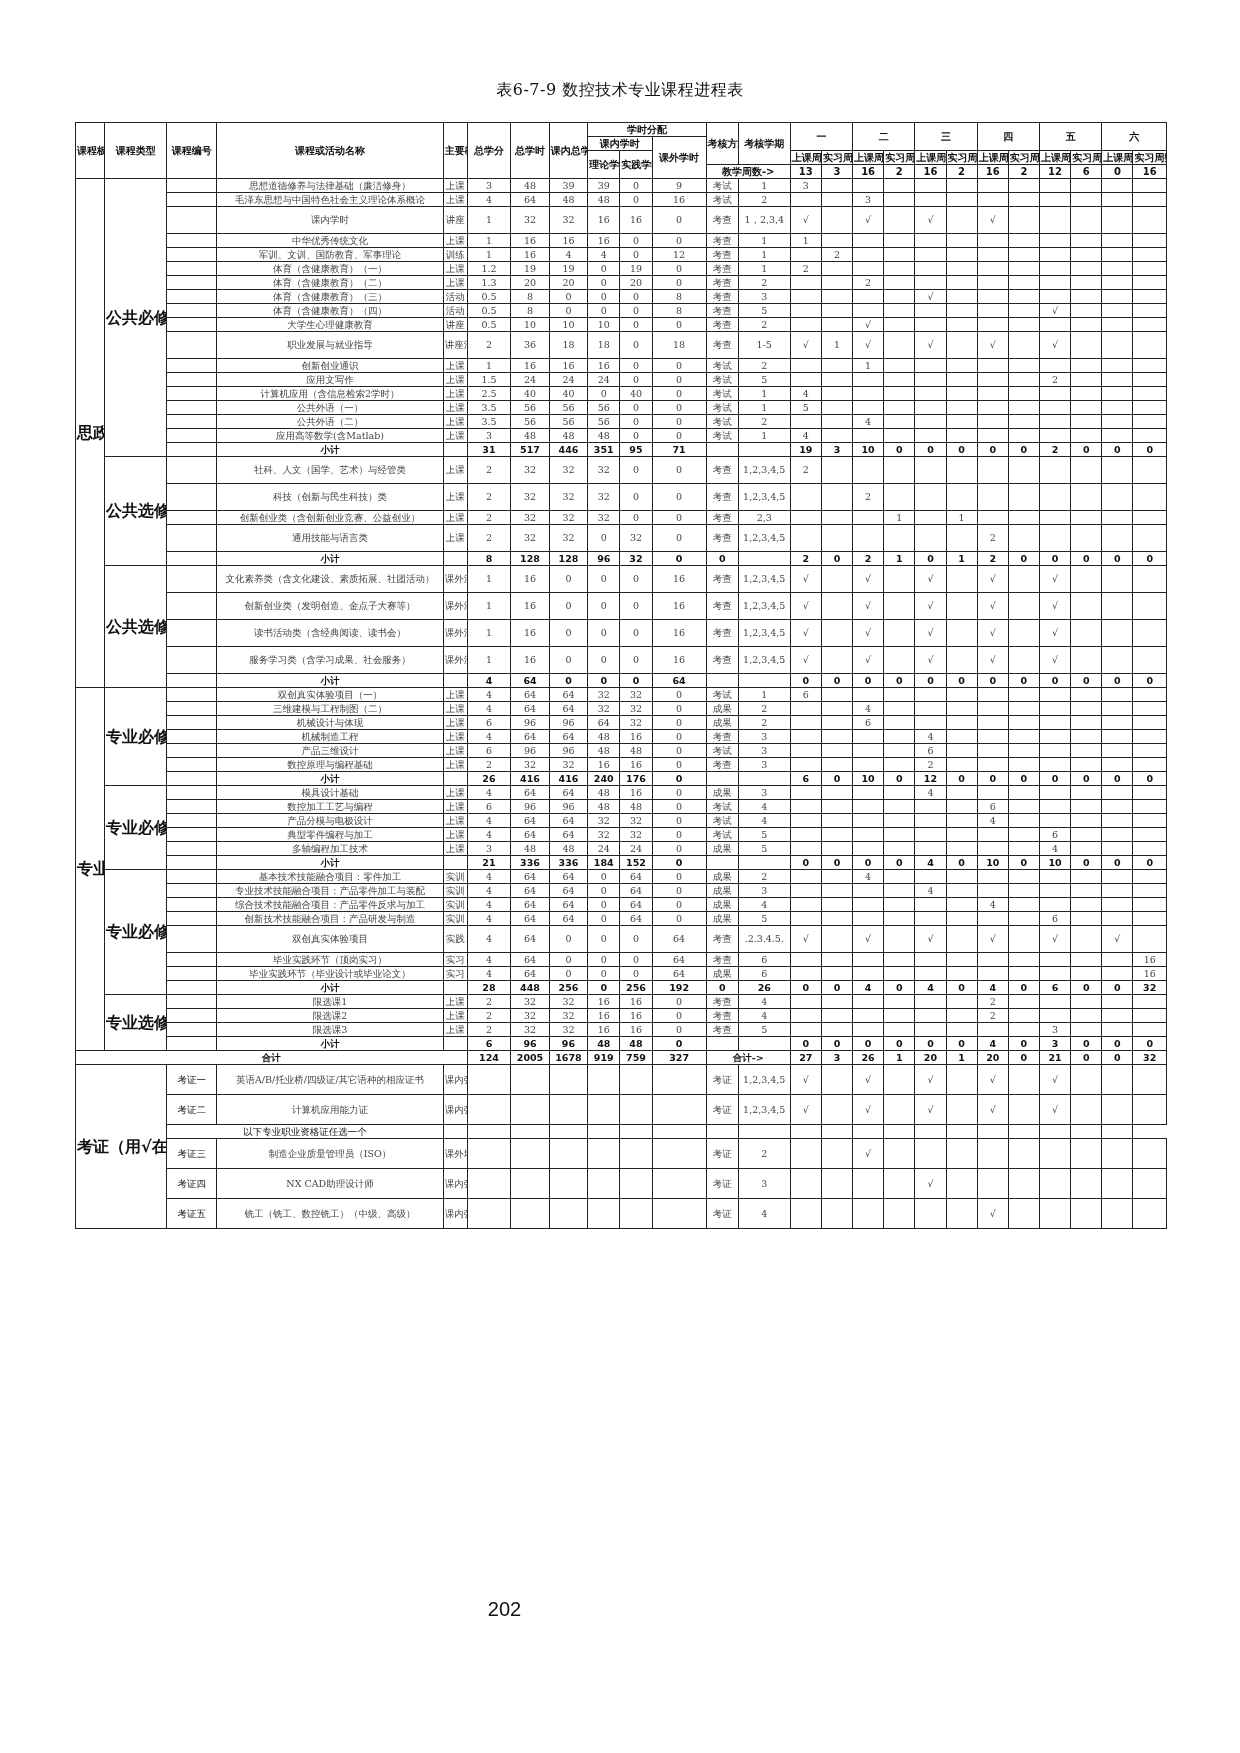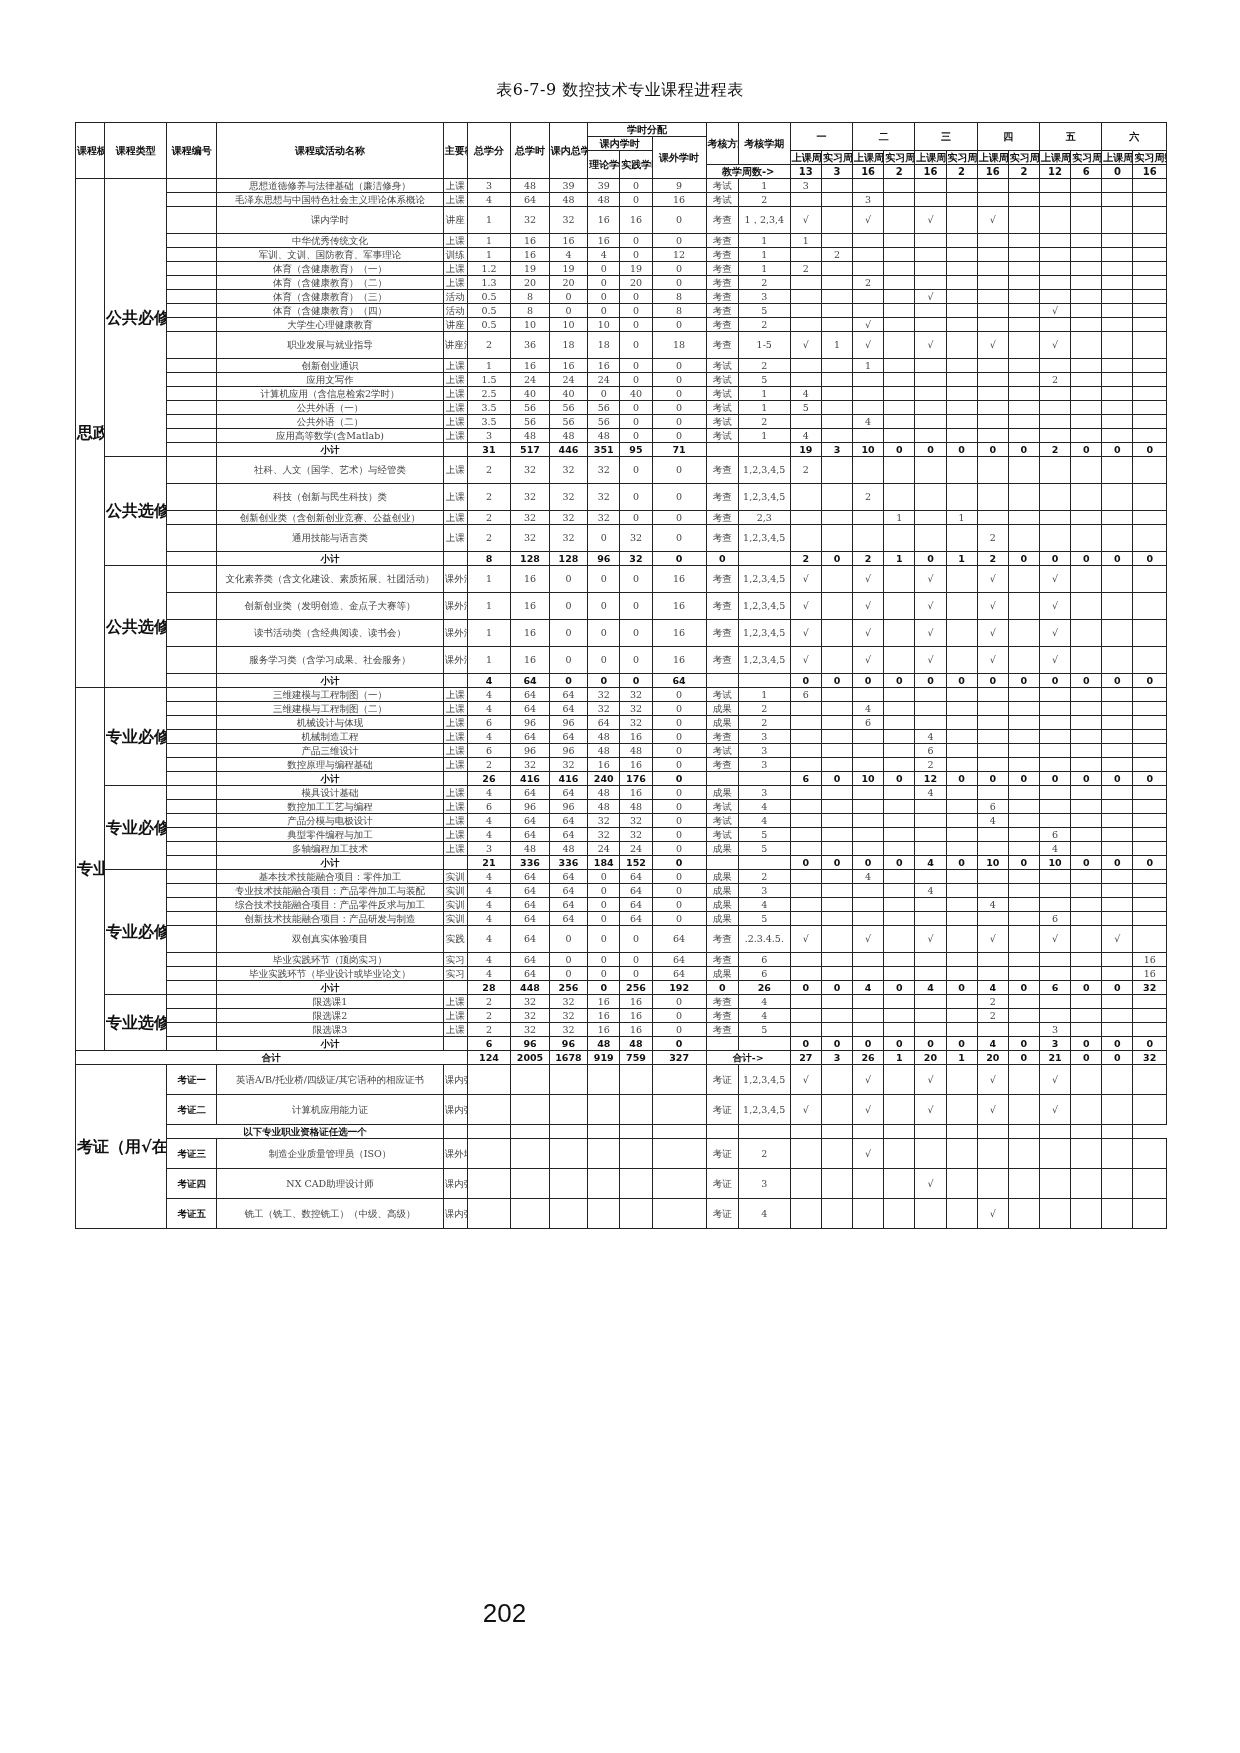--- a/index.html
+++ b/index.html
@@ -1,22 +1,22 @@
 <!DOCTYPE html>
 <html><head>
 <meta charset="utf-8">
 <style>
   html, body { margin:0; padding:0; background:#ffffff; }
   body { width:1240px; height:1753px; position:relative; font-family:"DejaVu Serif", serif; color:#111; }
   .title { position:absolute; top:80px; left:0; width:1240px; text-align:center; font-size:16px; letter-spacing:0.5px; }
-  .page-num { position:absolute; top:1598px; left:0; width:1009px; text-align:center; font-size:26px; font-family:"Liberation Sans", sans-serif; }
+  .page-num { position:absolute; top:1598px; left:0; width:1009px; text-align:center; font-size:20px; font-family:"Liberation Sans", sans-serif; }
   table.sched { position:absolute; top:122px; left:75px; width:1092px; border-collapse:collapse; table-layout:fixed; font-size:9.5px; }
   table.sched td, table.sched th { border:1px solid #222; padding:0 1px; text-align:center; vertical-align:middle; line-height:12px; overflow:hidden; white-space:nowrap; }
   table.sched th { font-family:"DejaVu Sans", sans-serif; font-weight:bold; font-size:10px; line-height:13px; }
-  .b { font-weight:bold; font-family:"DejaVu Sans", sans-serif; }
+  .b { font-weight:normal; font-family:"DejaVu Sans", sans-serif; }
   td.name { text-align:left; }
   td.wrap, th.wrap { white-space:normal; }
   .g { color:#444; }
   tr.r1 td { height:13px; }
   tr.r2 td { height:26px; }
   tr.sub td { font-weight:bold; font-family:"DejaVu Sans", sans-serif; height:13px; }
   td.block, td.type { white-space:normal; font-weight:bold; font-family:"DejaVu Sans", sans-serif; font-size:16px; line-height:13px; }
   td.block { text-align:left; padding-left:2px; }
 </style>
 </head>
@@ -810,21 +810,21 @@
         <td>0</td>
         <td>0</td>
         <td>0</td>
         <td>0</td>
         <td>0</td>
       </tr>
       <tr class="r1">
         <td class="block" rowspan="25">专业教育板块</td>
         <td class="type" rowspan="7">专业必修（通用课）</td>
         <td></td>
-        <td class="name wrap g">三维建模与工程制图（一）</td>
+        <td class="name wrap g">双创真实体验项目（一）</td>
         <td class="wrap g">上课</td>
         <td class="g">4</td>
         <td class="g">64</td>
         <td class="g">64</td>
         <td class="g">32</td>
         <td class="g">32</td>
         <td class="g">0</td>
         <td class="g">考试</td>
         <td class="wrap g">1</td>
         <td class="g">6</td>

